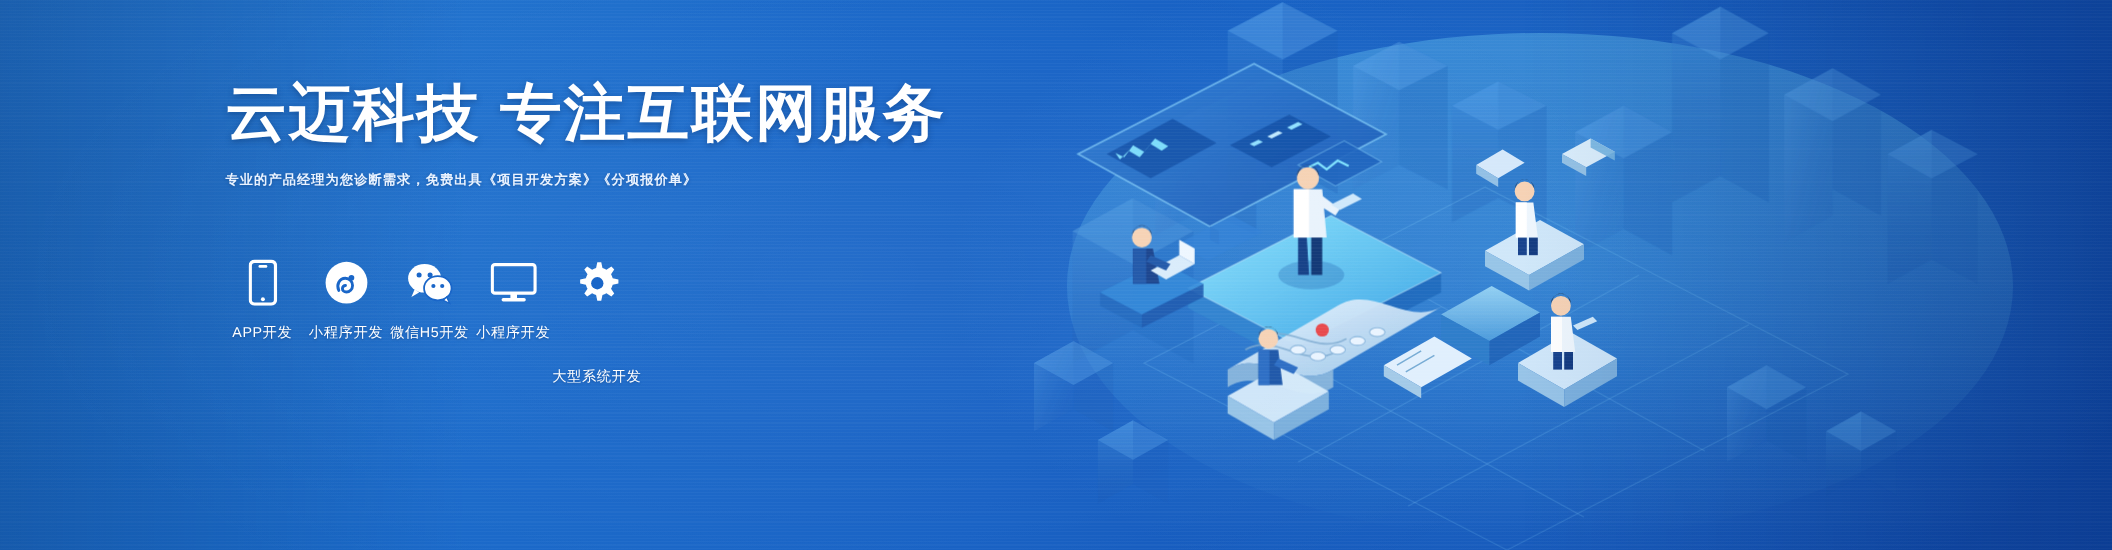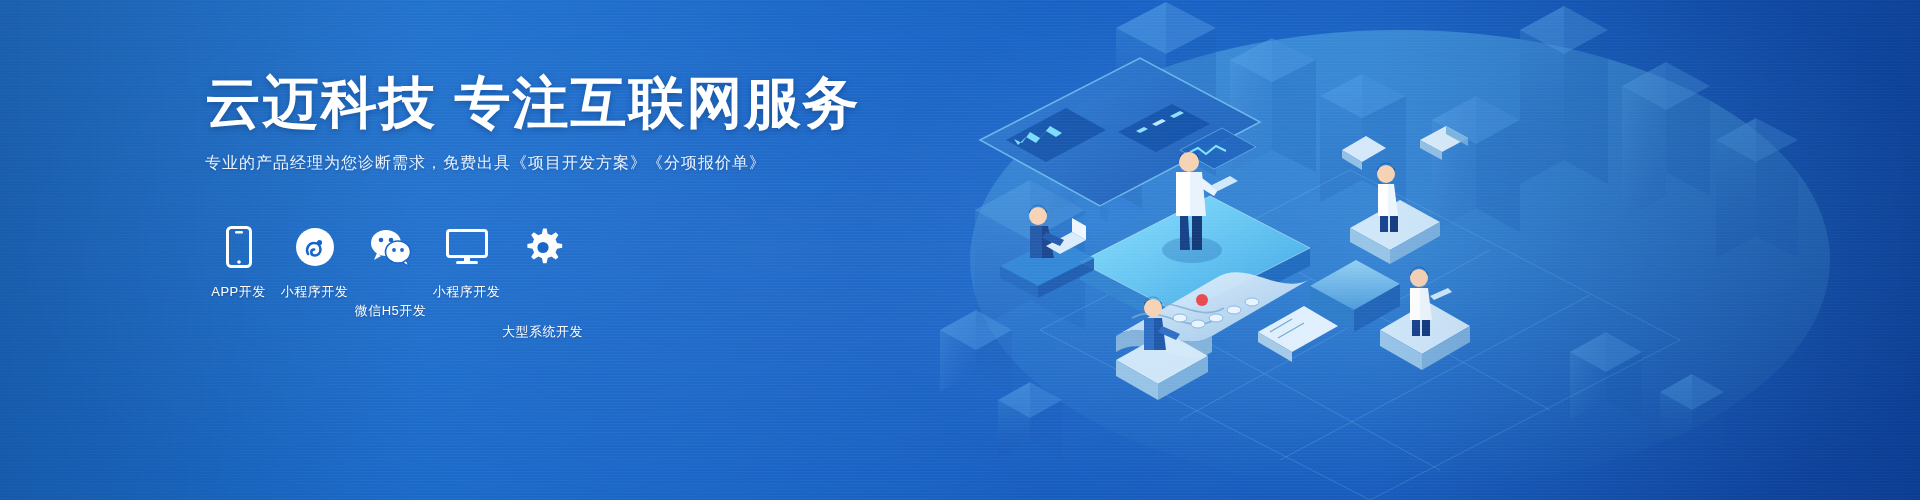--- a/index.html
+++ b/index.html
@@ -31,38 +31,38 @@
   
   .copy{position:absolute;left:205px;top:0;width:700px;height:500px;}
   .headline{
     position:absolute;left:0;top:78px;
     color:#ffffff;font-size:56px;line-height:50px;font-weight:bold;
     letter-spacing:2px;white-space:nowrap;
     text-shadow:0 2px 6px rgba(4,32,80,0.35);
   }
   .sub{
     position:absolute;left:0;top:146px;width:690px;
-    color:#eaf3ff;font-size:16px;line-height:34px;font-weight:normal;
+    color:#eaf3ff;font-size:12px;line-height:34px;font-weight:bold;
     letter-spacing:1px;white-space:nowrap;
     text-shadow:0 1px 3px rgba(4,32,80,0.30);
   }
   .sub .l2{display:block;}
 
   
-  .icons{position:absolute;left:203px;top:224px;display:flex;align-items:flex-start;}
+  .icons{position:absolute;left:203px;top:234px;display:flex;align-items:flex-start;}
   .icon-item{width:71px;display:flex;flex-direction:column;align-items:center;}
   .icon-item .glyph{height:46px;display:flex;align-items:center;justify-content:center;}
   .icon-item .glyph svg{display:block;}
   .icon-item .cap{
     margin-top:14px;color:#ffffff;font-size:13px;line-height:16px;
     white-space:nowrap;letter-spacing:0.5px;text-shadow:0 1px 2px rgba(4,32,80,0.35);
   }
   .ic1{margin-left:0;}   
   .ic2{margin-left:5px;}
-  .ic3{margin-left:5px;gap:19px;}
+  .ic3{margin-left:5px;}
   .ic4{margin-left:5px;}
   .ic5{margin-left:5px;gap:40px;}
 
   
   .art{position:absolute;left:880px;top:0;width:1040px;height:500px;}
   .art svg{display:block;}
 </style>
 </head>
 <body>
 

